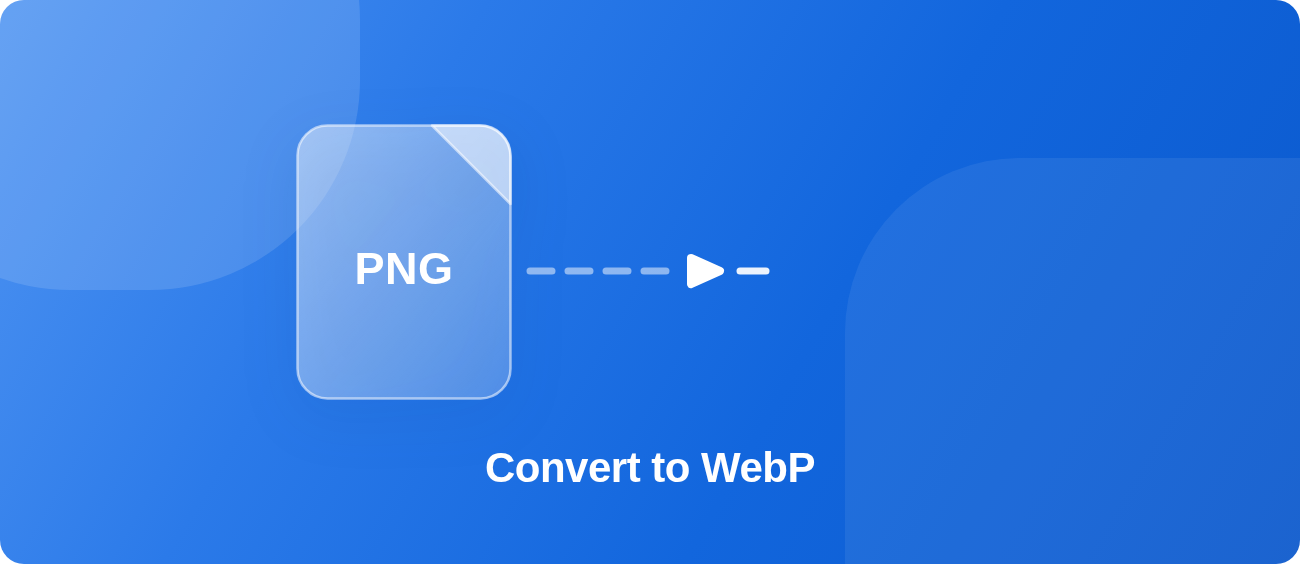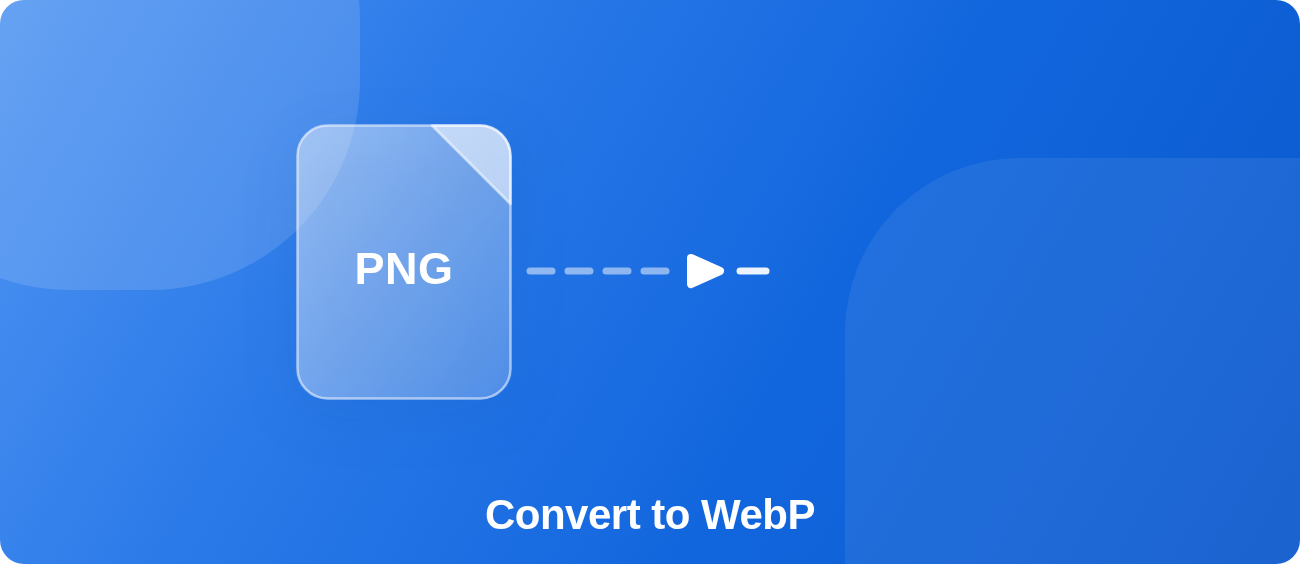--- a/index.html
+++ b/index.html
@@ -98,21 +98,20 @@
     position: absolute;
     left: 0;
     top: 444px;
     width: 100%;
     text-align: center;
     color: #ffffff;
     font-size: 42px;
     font-weight: 700;
     letter-spacing: -0.5px;
     user-select: none;
-    margin-top: 47px;
   }
 </style>
 </head>
 <body>
 
 <div class="banner">
 
   <div class="blob blob-top-left"></div>
   <div class="blob blob-bottom-right"></div>
 

